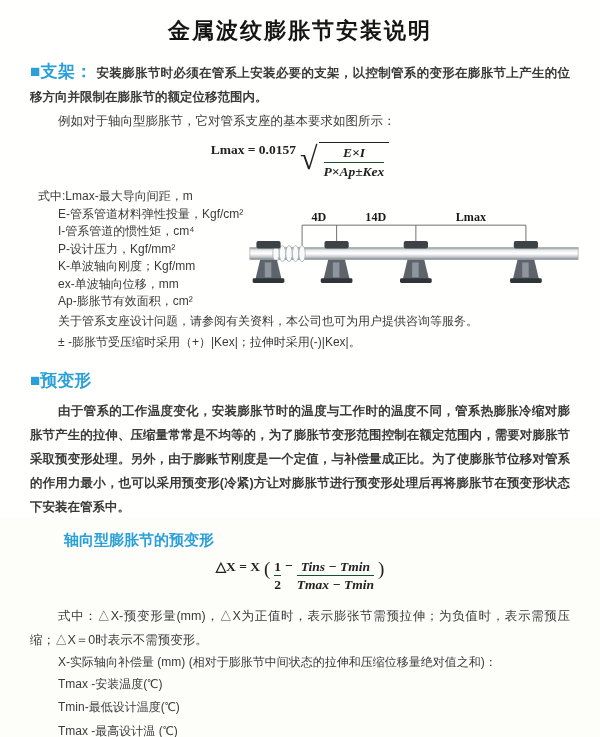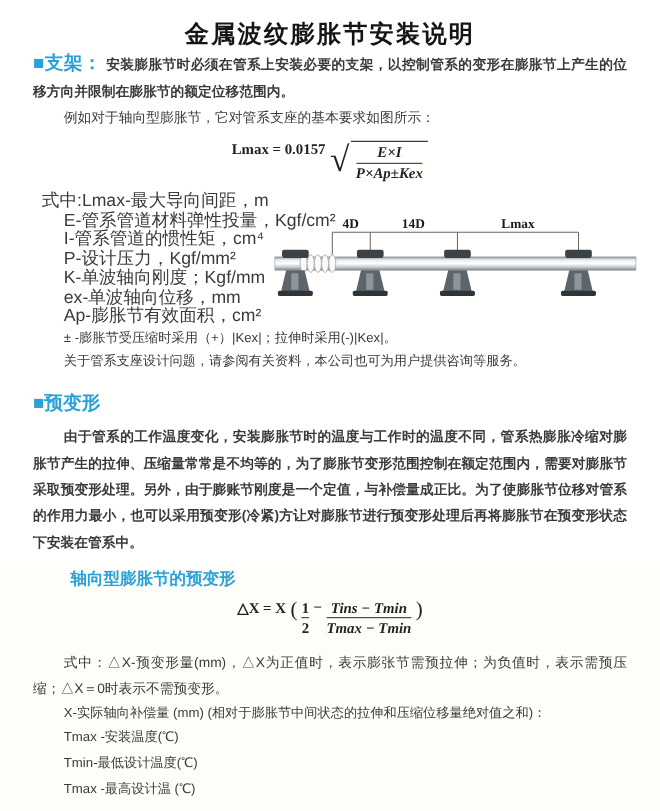--- a/index.html
+++ b/index.html
@@ -31,21 +31,21 @@
   .para {
     font-size: 12.5px;
     line-height: 24px;
     text-align: justify;
     color: #3a3a3a;
   }
   .bold { font-weight: bold; }
   .indent { text-indent: 28px; }
   .pl { padding-left: 28px; }
 
-  .p1 { }
+  .p1 { margin-top: 14px; }
 
   
   .formula {
     display: flex;
     justify-content: center;
     gap: 4px;
     font-family: "Liberation Serif", serif;
     font-weight: bold;
     font-size: 13.5px;
     color: #222;
@@ -53,21 +53,21 @@
   .f1 { margin: 9px 0 6px 0; }
   .frac { display: inline-flex; flex-direction: column; text-align: center; line-height: 1.3; }
   .frac .den { border-top: 1px solid #14532d; }
   .ital { font-style: italic; }
   .radical-icon { font-size: 32px; font-weight: normal; line-height: 1; margin-right: -3px; color: #222; }
   .radicand { border-top: 1.4px solid #222; padding: 1px 5px 0 5px; }
   .paren { font-size: 19px; font-weight: normal; }
 
   
   .row { display: flex; margin-top: 8px; }
-  .defs { width: 218px; flex: none; font-size: 16px; line-height: 17.5px; color: #3a3a3a; white-space: nowrap; }
+  .defs { width: 218px; flex: none; font-size: 12px; line-height: 17.5px; color: #3a3a3a; white-space: nowrap; }
   .defs .d0 { padding-left: 8px; }
   .defs .dn { padding-left: 28px; }
   .diagram-wrap { flex: 1; padding-top: 22px; }
 
   .note-line { font-size: 12px; line-height: 21px; color: #3a3a3a; }
 
   .h2 {
     font-size: 17px;
     font-weight: bold;
     color: #29a0d8;
@@ -172,22 +172,22 @@
         <g transform="translate(298,0)">
           <rect x="-13" y="33" width="26" height="8" rx="2" fill="#3d4247"></rect>
           <polygon points="-9,53 9,53 14,74 -14,74" fill="#5d646b"></polygon>
           <rect x="-4" y="56" width="7" height="16" fill="#8e959c"></rect>
           <rect x="-17" y="73" width="34" height="5" rx="1.5" fill="#2f3439"></rect>
         </g>
       </svg>
     </div>
   </div>
 
+  <p class="note-line pl">关于管系支座设计问题，请参阅有关资料，本公司也可为用户提供咨询等服务。</p>
   <p class="note-line pl">± -膨胀节受压缩时采用（+）|Kex|；拉伸时采用(-)|Kex|。</p>
-  <p class="note-line pl">关于管系支座设计问题，请参阅有关资料，本公司也可为用户提供咨询等服务。</p>
 
   <h2 class="h2">■预变形</h2>
 
   <p class="para bold indent">由于管系的工作温度变化，安装膨胀节时的温度与工作时的温度不同，管系热膨胀冷缩对膨胀节产生的拉伸、压缩量常常是不均等的，为了膨胀节变形范围控制在额定范围内，需要对膨胀节采取预变形处理。另外，由于膨账节刚度是一个定值，与补偿量成正比。为了使膨胀节位移对管系的作用力最小，也可以采用预变形(冷紧)方让对膨胀节进行预变形处理后再将膨胀节在预变形状态下安装在管系中。</p>
 
   <h3 class="h3 h3-axial">轴向型膨胀节的预变形</h3>
 
   <div class="formula f2">
     <span>△X = X</span>
     <span class="paren">(</span>

